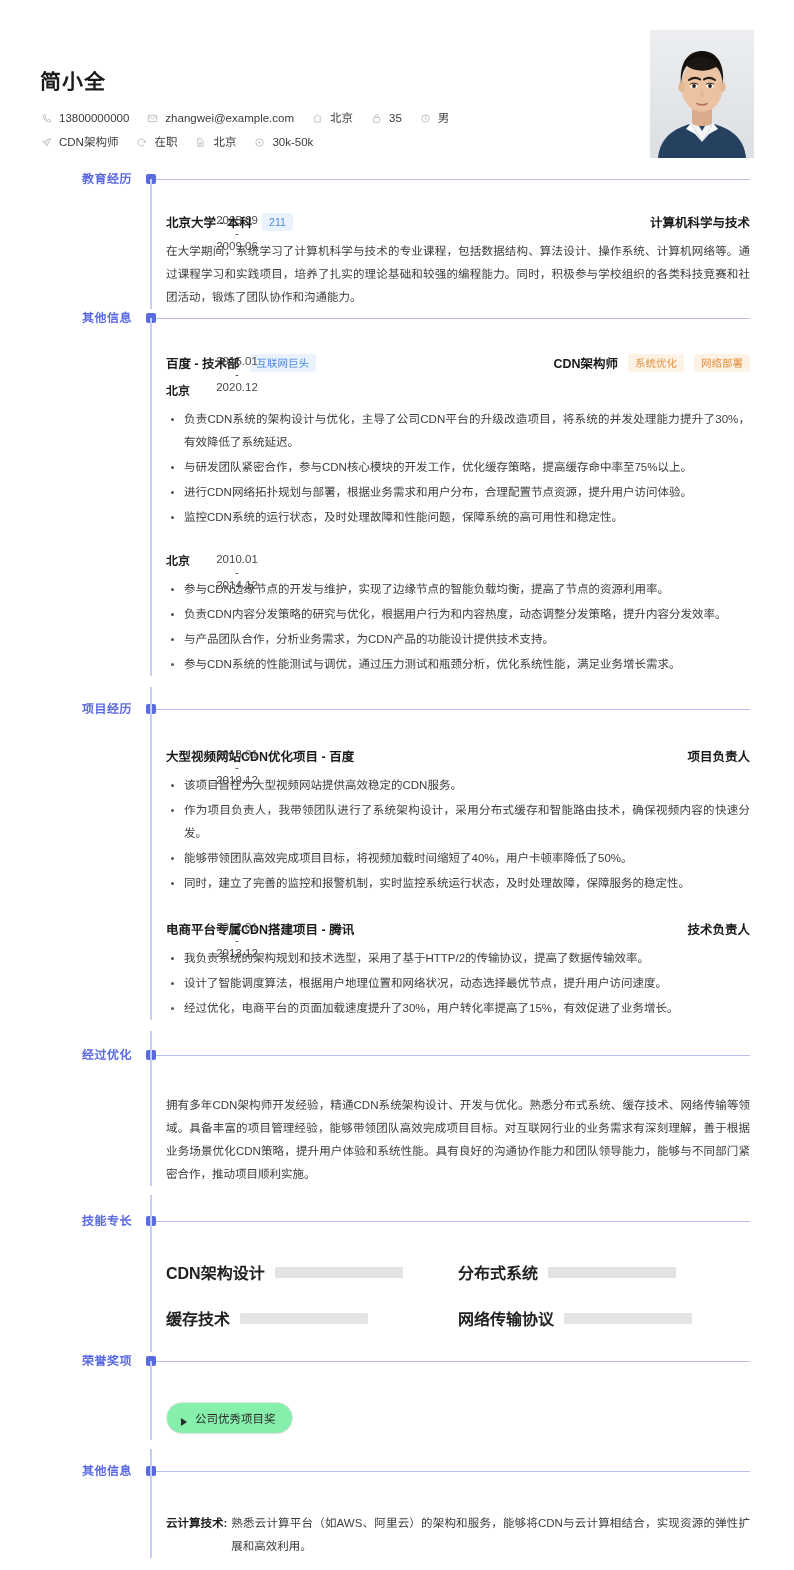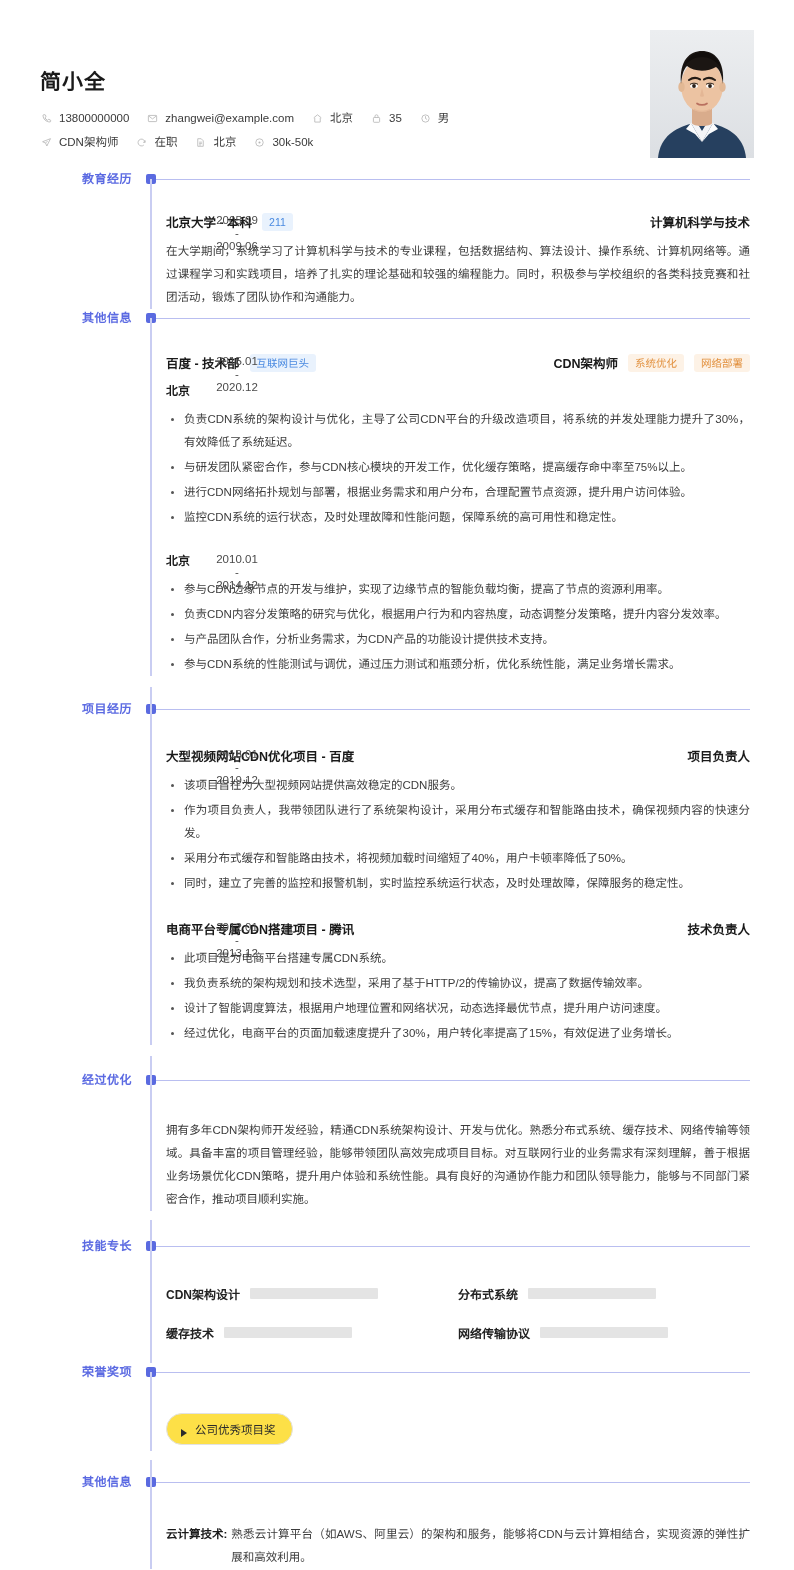--- a/index.html
+++ b/index.html
@@ -198,21 +198,21 @@
     flex-wrap: wrap;
     padding-top: 22px;
   }
   .skill {
     width: 50%;
     display: flex;
     align-items: center;
     margin-bottom: 22px;
   }
   .skill-name {
-    font-size: 12px;
+    font-size: 16px;
     font-weight: bold;
     color: #222;
     margin-right: 10px;
     white-space: nowrap;
   }
   .skill-track {
     width: 128px;
     height: 11px;
     background: #e4e4e4;
     border-radius: 1px;
@@ -227,21 +227,21 @@
   
   .awards { padding-top: 24px; padding-bottom: 6px; }
   .award-chip {
     display: inline-flex;
     align-items: flex-end;
     border: 1px solid #e2e2e2;
     border-radius: 18px;
     padding: 7px 16px 7px 14px;
     font-size: 11.5px;
     color: #2a2a2a;
-    background: #fde047;
+    background: #86efac;
     font-family: Liberation Serif, serif;
   }
   .award-chip .tri {
     display: inline-block;
     width: 0; height: 0;
     border-left: 6px solid #2a2a2a;
     border-top: 4px solid transparent;
     border-bottom: 4px solid transparent;
     margin-right: 8px;
   }
@@ -511,41 +511,40 @@
           <div class="etr-left">
             <span class="e-title">大型视频网站CDN优化项目 - 百度</span>
           </div>
           <div class="etr-right">
             <span class="e-role">项目负责人</span>
           </div>
         </div>
         <ul class="bullets">
           <li>该项目旨在为大型视频网站提供高效稳定的CDN服务。</li>
           <li>作为项目负责人，我带领团队进行了系统架构设计，采用分布式缓存和智能路由技术，确保视频内容的快速分发。</li>
-          <li>采用分布式缓存和智能路由技术，将视频加载时间缩短了40%，用户卡顿率降低了50%。</li>
+          <li>能够带领团队高效完成项目目标，将视频加载时间缩短了40%，用户卡顿率降低了50%。</li>
           <li>同时，建立了完善的监控和报警机制，实时监控系统运行状态，及时处理故障，保障服务的稳定性。</li>
         </ul>
       </div>
 
       <div class="entry-wrap" style="padding-top:22px">
         <div class="entry-dates">
           <span>2012.01</span>
           <span class="dash">-</span>
           <span>2013.12</span>
         </div>
         <div class="entry-title-row">
           <div class="etr-left">
             <span class="e-title">电商平台专属CDN搭建项目 - 腾讯</span>
           </div>
           <div class="etr-right">
             <span class="e-role">技术负责人</span>
           </div>
         </div>
         <ul class="bullets">
-          <li>此项目是为电商平台搭建专属CDN系统。</li>
           <li>我负责系统的架构规划和技术选型，采用了基于HTTP/2的传输协议，提高了数据传输效率。</li>
           <li>设计了智能调度算法，根据用户地理位置和网络状况，动态选择最优节点，提升用户访问速度。</li>
           <li>经过优化，电商平台的页面加载速度提升了30%，用户转化率提高了15%，有效促进了业务增长。</li>
         </ul>
       </div>
 
     </div>
   </div>
 
   <div class="section" style="padding-top:24px">

